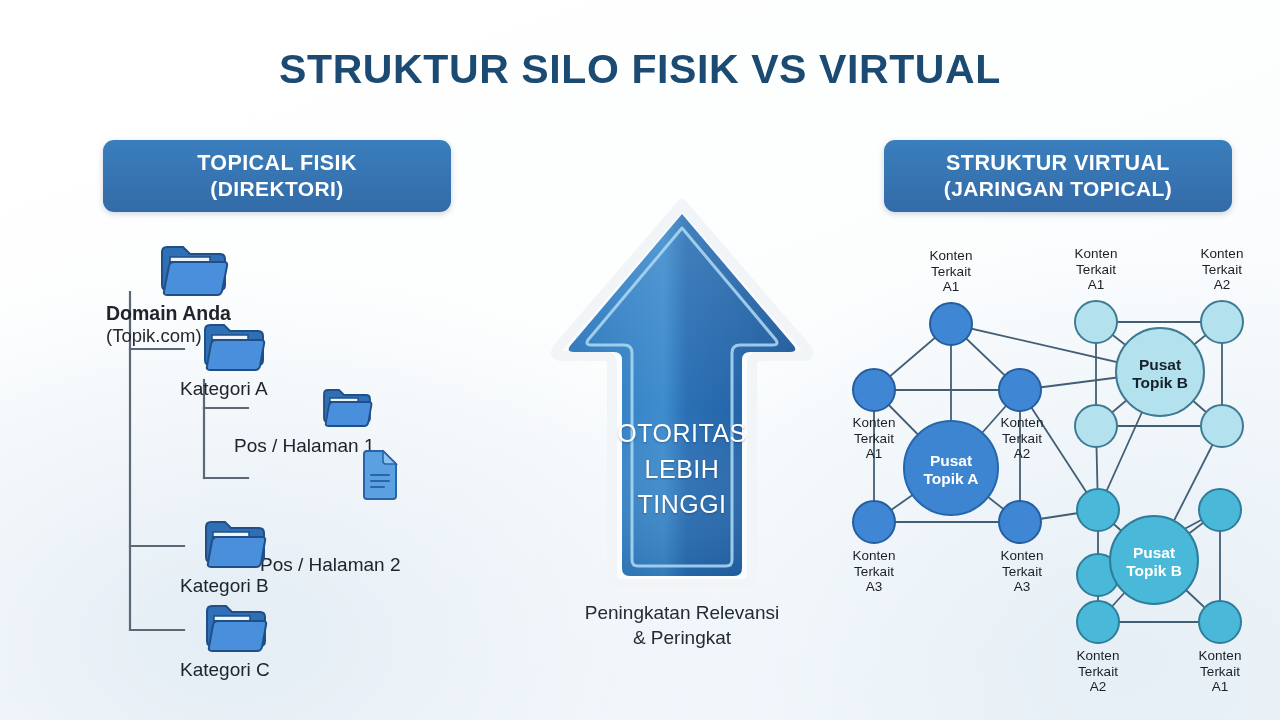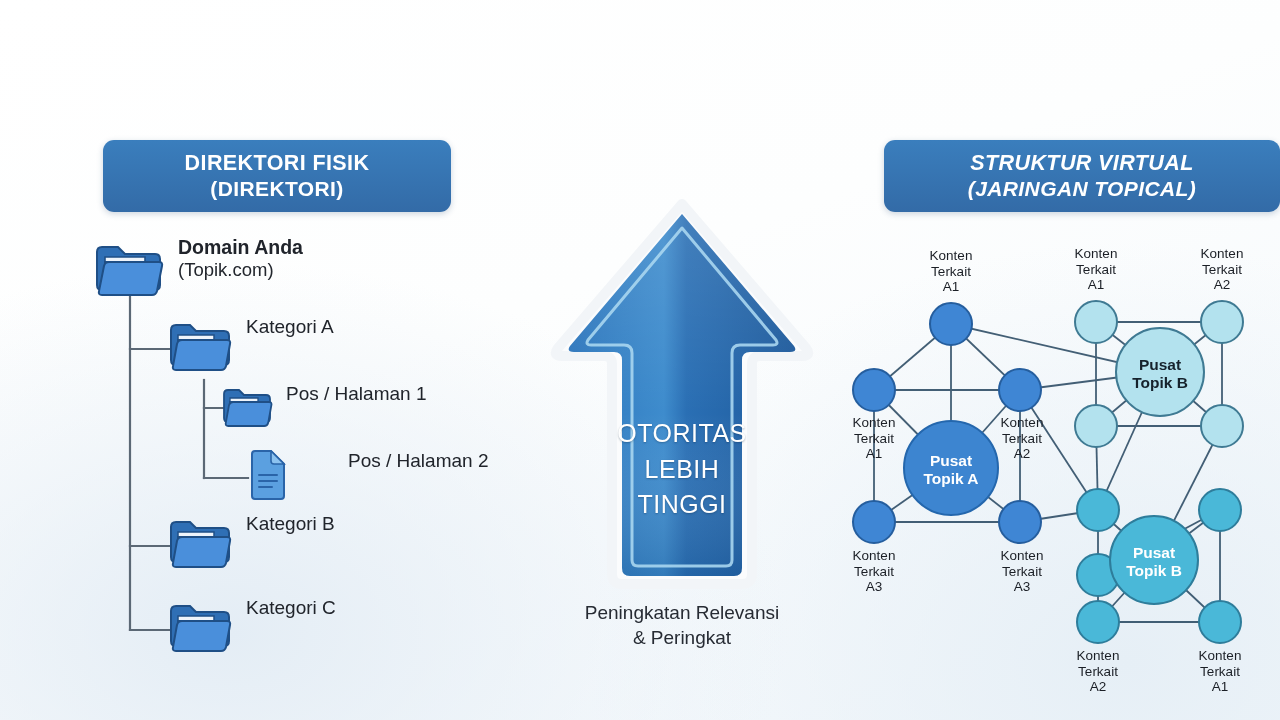--- a/index.html
+++ b/index.html
@@ -48,40 +48,41 @@
     flex-direction: column;
     align-items: center;
     justify-content: center;
     box-shadow: 0 2px 6px rgba(30,70,110,0.22);
     line-height: 1.22;
     font-weight: bold;
     font-size: 21.5px;
     letter-spacing: 0.4px;
   }
   #pill-left  { left: 103px;  top: 140px; width: 348px; height: 72px; }
-  #pill-right { left: 884px;  top: 140px; width: 396px; height: 72px; font-style: italic; }
+  #pill-right { left: 884px;  top: 140px; width: 348px; height: 72px; }
   .pill-line2 { font-size: 21px; }
 
   
   #tree-area {
     position: absolute;
     left: 80px;
     top: 228px;
     width: 440px;
     height: 440px;
   }
   #tree-lines {
     position: absolute;
     left: 0; top: 0;
     width: 440px; height: 440px;
   }
   .tree-node {
     position: absolute;
     display: flex;
-    align-items: flex-start;
+    align-items: flex-end;
+    flex-direction: column;
   }
   .node-label {
     margin-left: 12px;
     color: #20242b;
     font-size: 19px;
     line-height: 1.2;
     white-space: nowrap;
   }
   .node-label .lbl-strong {
     font-weight: bold;
@@ -149,23 +150,24 @@
   .hub-text {
     font-weight: bold;
     font-size: 15.5px;
   }
 </style>
 </head>
 <body>
 
 <div id="stage">
 
+  <div class="main-title">STRUKTUR SILO FISIK VS VIRTUAL</div>
 
   <div class="pill" id="pill-left">
-    <span>DIREKTORI FISIK</span>
+    <span>TOPICAL FISIK</span>
     <span class="pill-line2">(DIREKTORI)</span>
   </div>
 
   <div class="pill" id="pill-right">
     <span>STRUKTUR VIRTUAL</span>
     <span class="pill-line2">(JARINGAN TOPICAL)</span>
   </div>
 
   <div id="tree-area">
 

